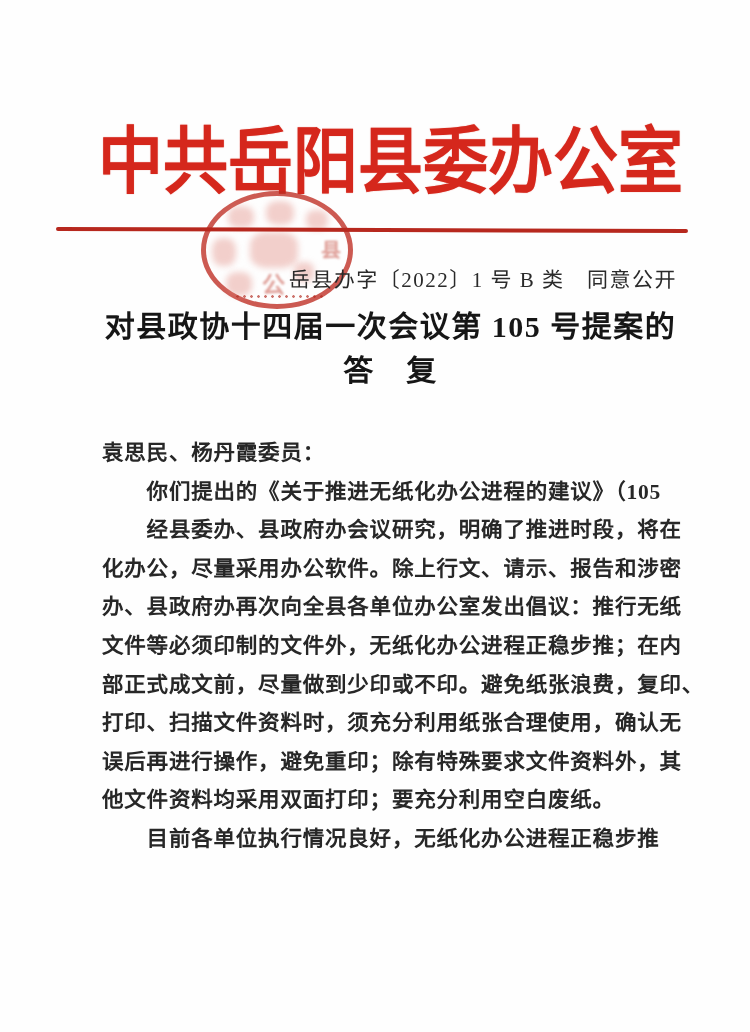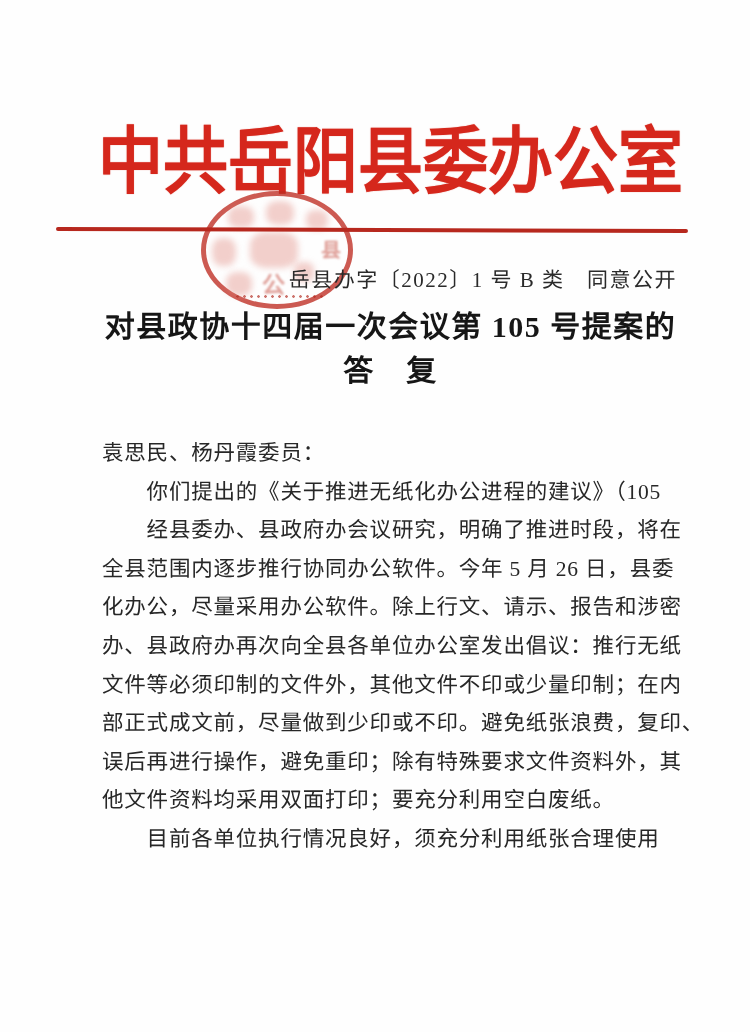--- a/index.html
+++ b/index.html
@@ -113,20 +113,21 @@
     top: 434px; left: 102px;
     width: 580px;
     font-size: 21.5px;
     color: #272727;
     letter-spacing: 0.8px;
   }
   .body-text .line {
     height: 38.6px;
     line-height: 38.6px;
     white-space: nowrap;
+    font-weight: bold;
   }
 </style>
 </head>
 <body>
 
 <div class="page">
 
   <div class="letterhead">中共岳阳县委办公室</div>
 
   <div class="seal">
@@ -148,23 +149,23 @@
 
   <div class="title">
     <div>对县政协十四届一次会议第 105 号提案的</div>
     <div>答　复</div>
   </div>
 
   <div class="body-text">
       <div class="line">袁思民、杨丹霞委员：</div>
       <div class="line">　　你们提出的《关于推进无纸化办公进程的建议》（105</div>
       <div class="line">　　经县委办、县政府办会议研究，明确了推进时段，将在</div>
-      <div class="line">全县范围内逐步推行协同办公软件。今年 5 月 26 日，县委</div>
       <div class="line">化办公，尽量采用办公软件。除上行文、请示、报告和涉密</div>
       <div class="line">办、县政府办再次向全县各单位办公室发出倡议：推行无纸</div>
-      <div class="line">文件等必须印制的文件外，其他文件不印或少量印制；在内</div>
+      <div class="line">文件等必须印制的文件外，无纸化办公进程正稳步推；在内</div>
       <div class="line">部正式成文前，尽量做到少印或不印。避免纸张浪费，复印、</div>
+      <div class="line">打印、扫描文件资料时，须充分利用纸张合理使用，确认无</div>
       <div class="line">误后再进行操作，避免重印；除有特殊要求文件资料外，其</div>
       <div class="line">他文件资料均采用双面打印；要充分利用空白废纸。</div>
-      <div class="line">　　目前各单位执行情况良好，须充分利用纸张合理使用</div>
+      <div class="line">　　目前各单位执行情况良好，无纸化办公进程正稳步推</div>
     </div>
 
 </div>
 
 </body></html>

